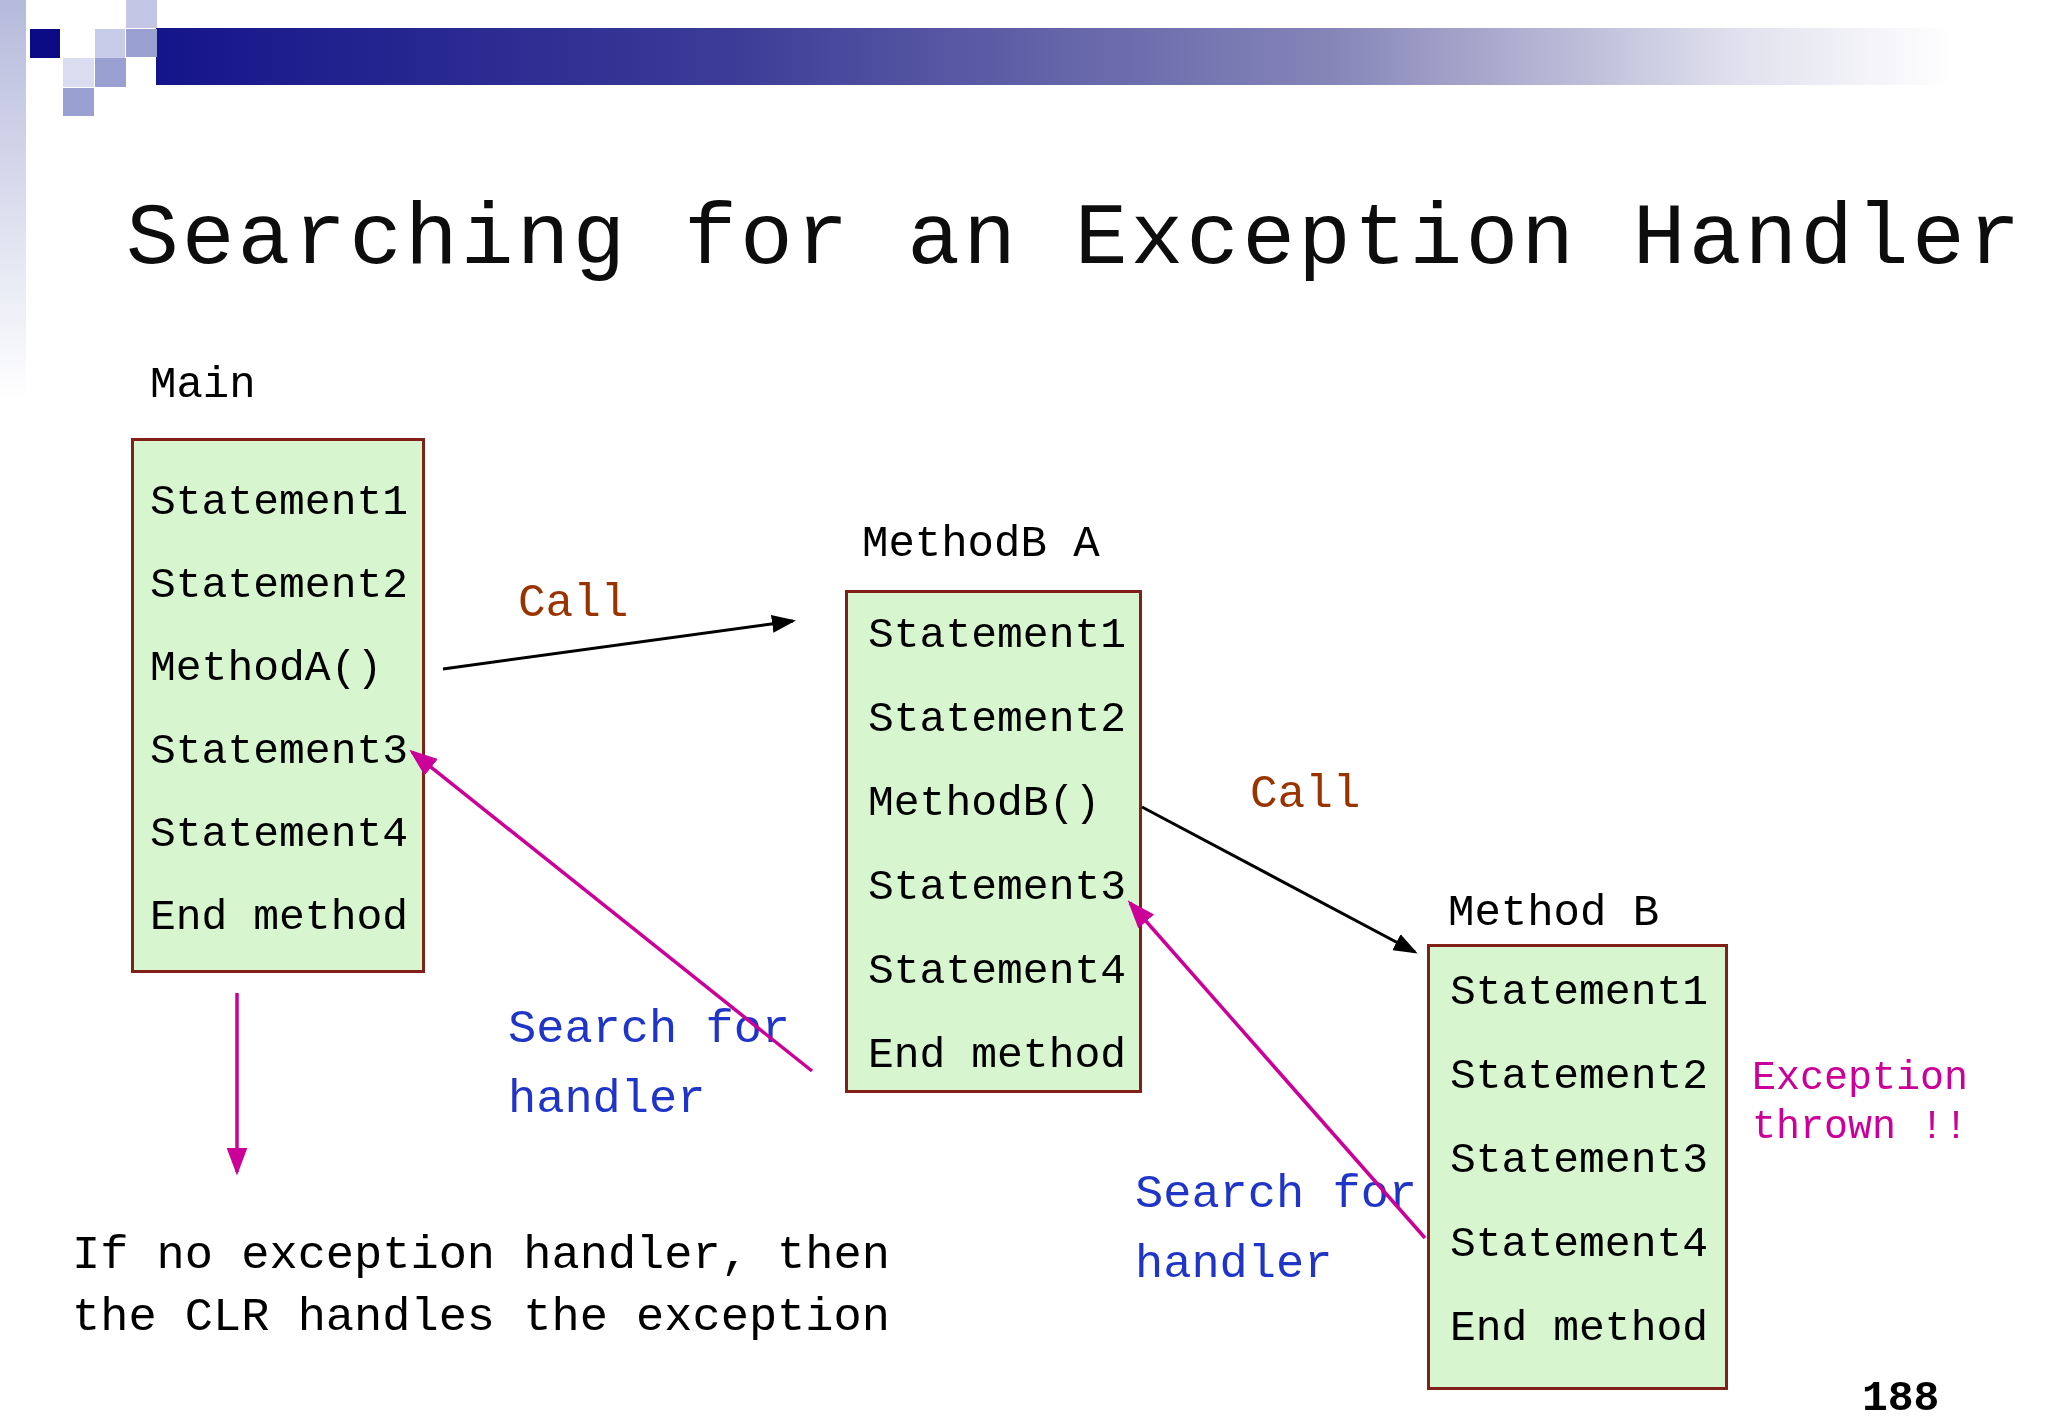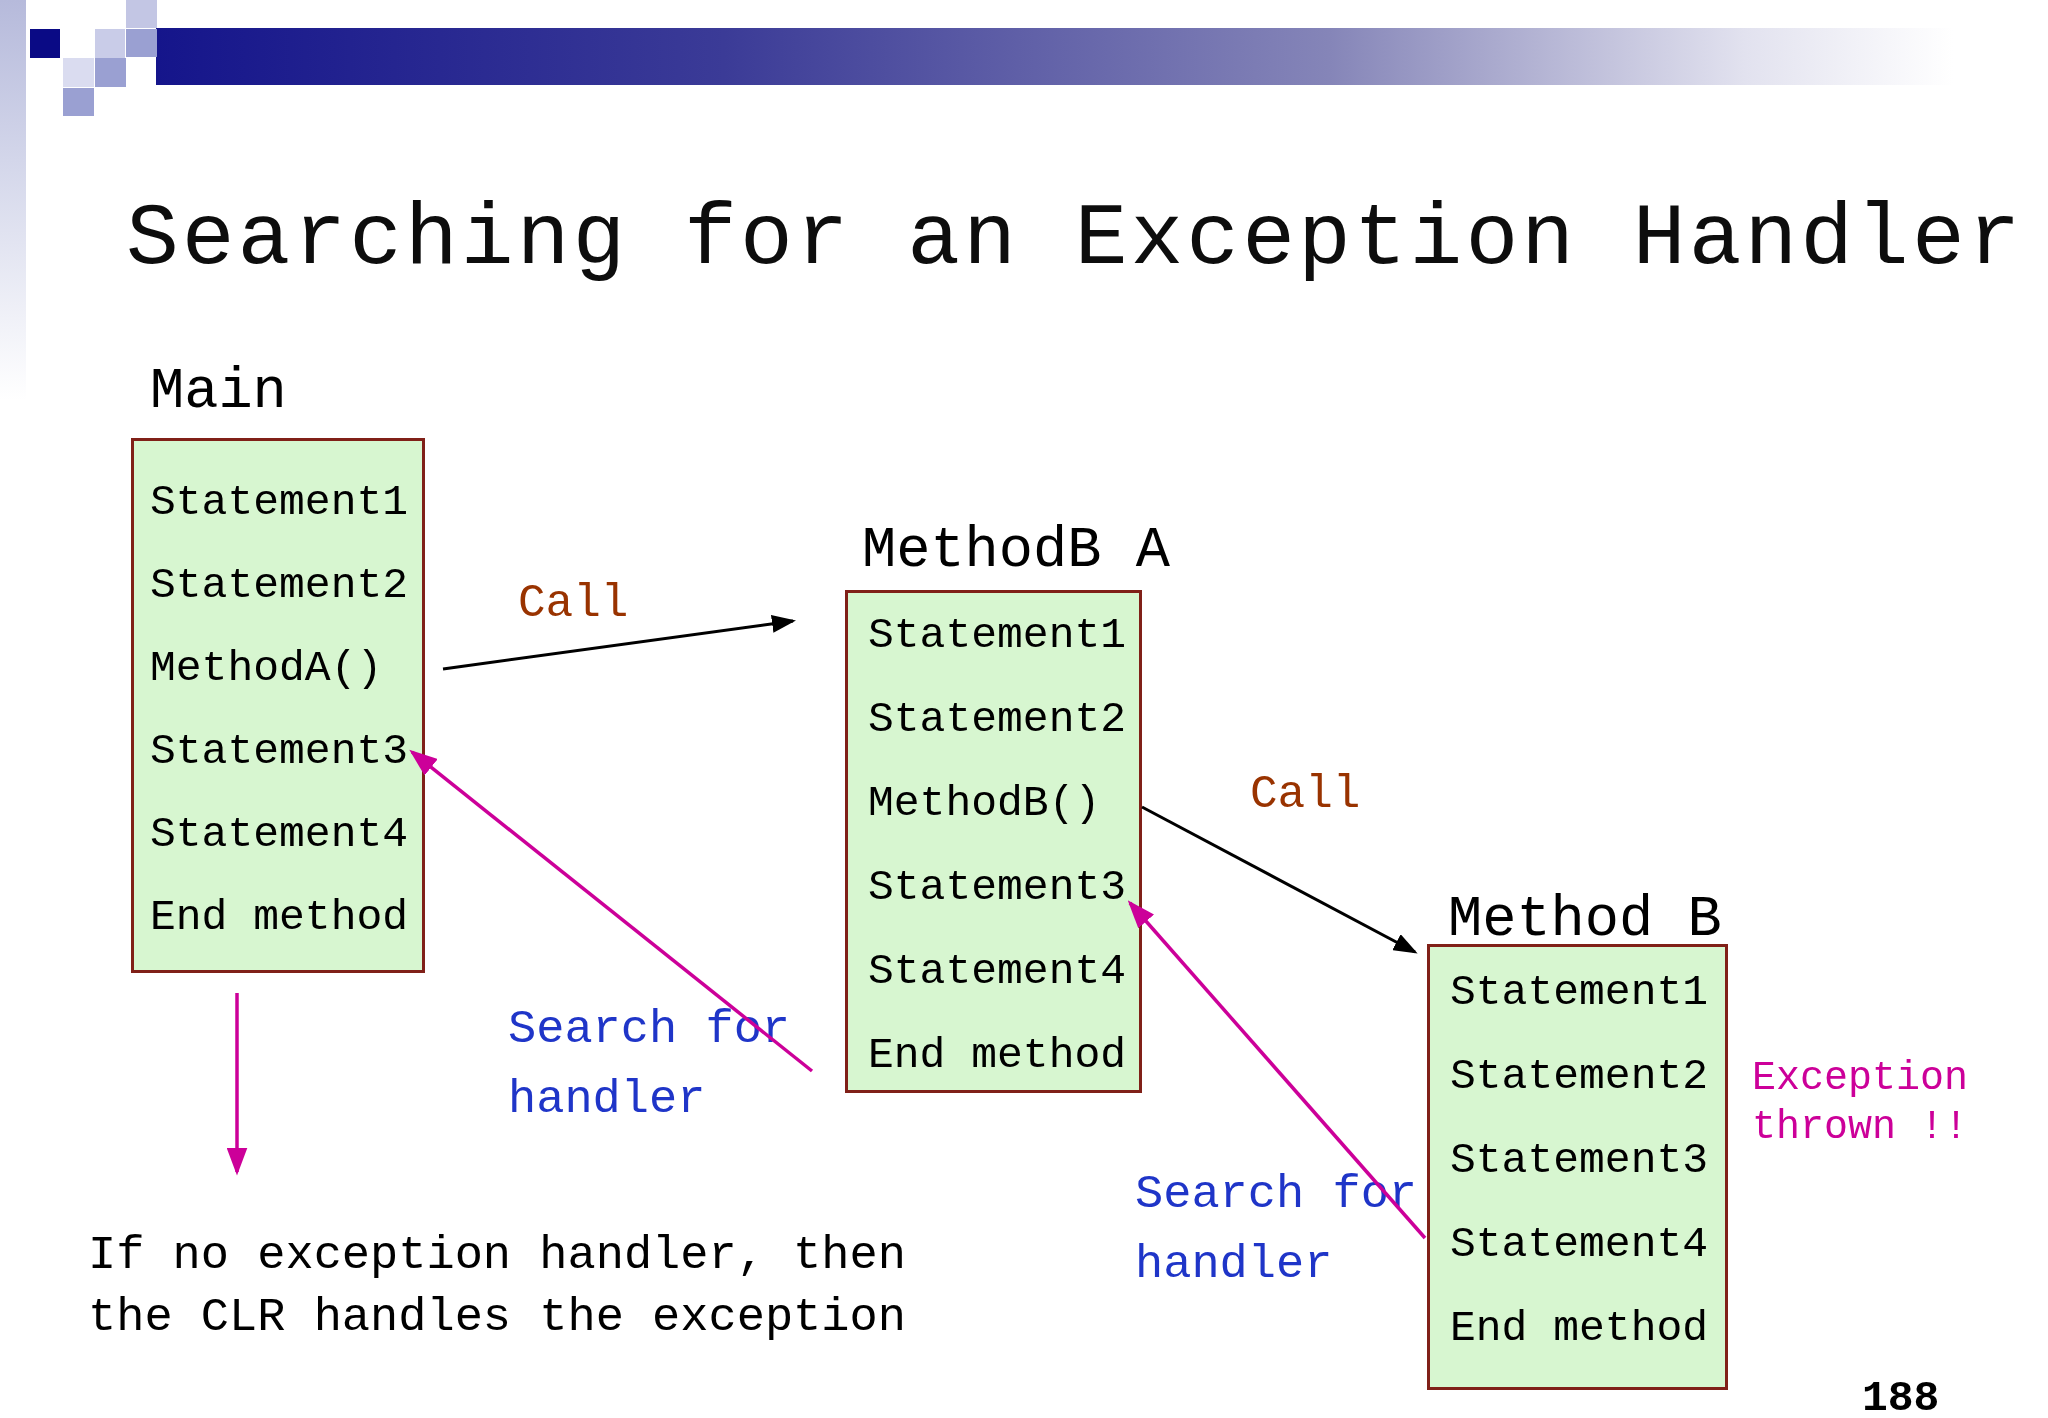--- a/index.html
+++ b/index.html
@@ -19,21 +19,21 @@
   .sq-d{left:126px;top:29px;width:31px;height:28px;background:#9aa0d2;}
   .sq-e{left:63px;top:58px;width:31px;height:29px;background:#dadcf0;}
   .sq-f{left:95px;top:58px;width:31px;height:29px;background:#9aa0d2;}
   .sq-g{left:63px;top:88px;width:31px;height:28px;background:#9aa0d2;}
 
   
   .slide-title{position:absolute;left:126px;top:190px;font-size:88px;letter-spacing:3px;
                color:#0d0d0d;white-space:nowrap;}
 
   
-  .stack-label{position:absolute;font-size:57px;color:#000;white-space:nowrap;}
+  .stack-label{position:absolute;font-size:44px;color:#000;white-space:nowrap;}
   .stack-box{position:absolute;background:var(--box-fill);
              border:3px solid var(--box-border);box-sizing:border-box;}
   .stack-box .row{font-size:43px;color:#000;white-space:nowrap;}
   #box-main{left:131px;top:438px;width:294px;height:535px;padding:20px 0 0 16px;}
   #box-main .row{line-height:83px;}
   #box-a{left:845px;top:590px;width:297px;height:503px;padding:1px 0 0 20px;}
   #box-a .row{line-height:84px;}
   #box-b{left:1427px;top:944px;width:301px;height:446px;padding:4px 0 0 20px;}
   #box-b .row{line-height:84px;}
   #label-main{left:150px;top:360px;}
@@ -43,21 +43,21 @@
   
   .call-label{position:absolute;font-size:46px;color:var(--call-red);white-space:nowrap;}
   #call-1{left:518px;top:578px;}
   #call-2{left:1250px;top:769px;}
   .search-label{position:absolute;font-size:47px;line-height:70px;color:var(--blue);
                 white-space:nowrap;}
   #search-1{left:508px;top:995px;}
   #search-2{left:1135px;top:1160px;}
   .unwind-note{position:absolute;left:1478px;top:398px;font-size:54px;line-height:78px;
                color:#0d0d0d;white-space:nowrap;}
-  .clr-note{position:absolute;left:88px;top:1225px;font-size:47px;line-height:62px;
+  .clr-note{position:absolute;left:72px;top:1225px;font-size:47px;line-height:62px;
             color:#000;white-space:nowrap;}
   .exception-note{position:absolute;left:1752px;top:1054px;font-size:40px;line-height:49px;
                   color:var(--magenta);white-space:nowrap;}
   .page-number{position:absolute;left:1862px;top:1338px;font-size:43px;font-weight:bold;
                color:#000;margin-top:36px;}
 
   
   #arrows{position:absolute;left:0;top:0;width:2048px;height:1418px;pointer-events:none;}
 </style>
 </head>

